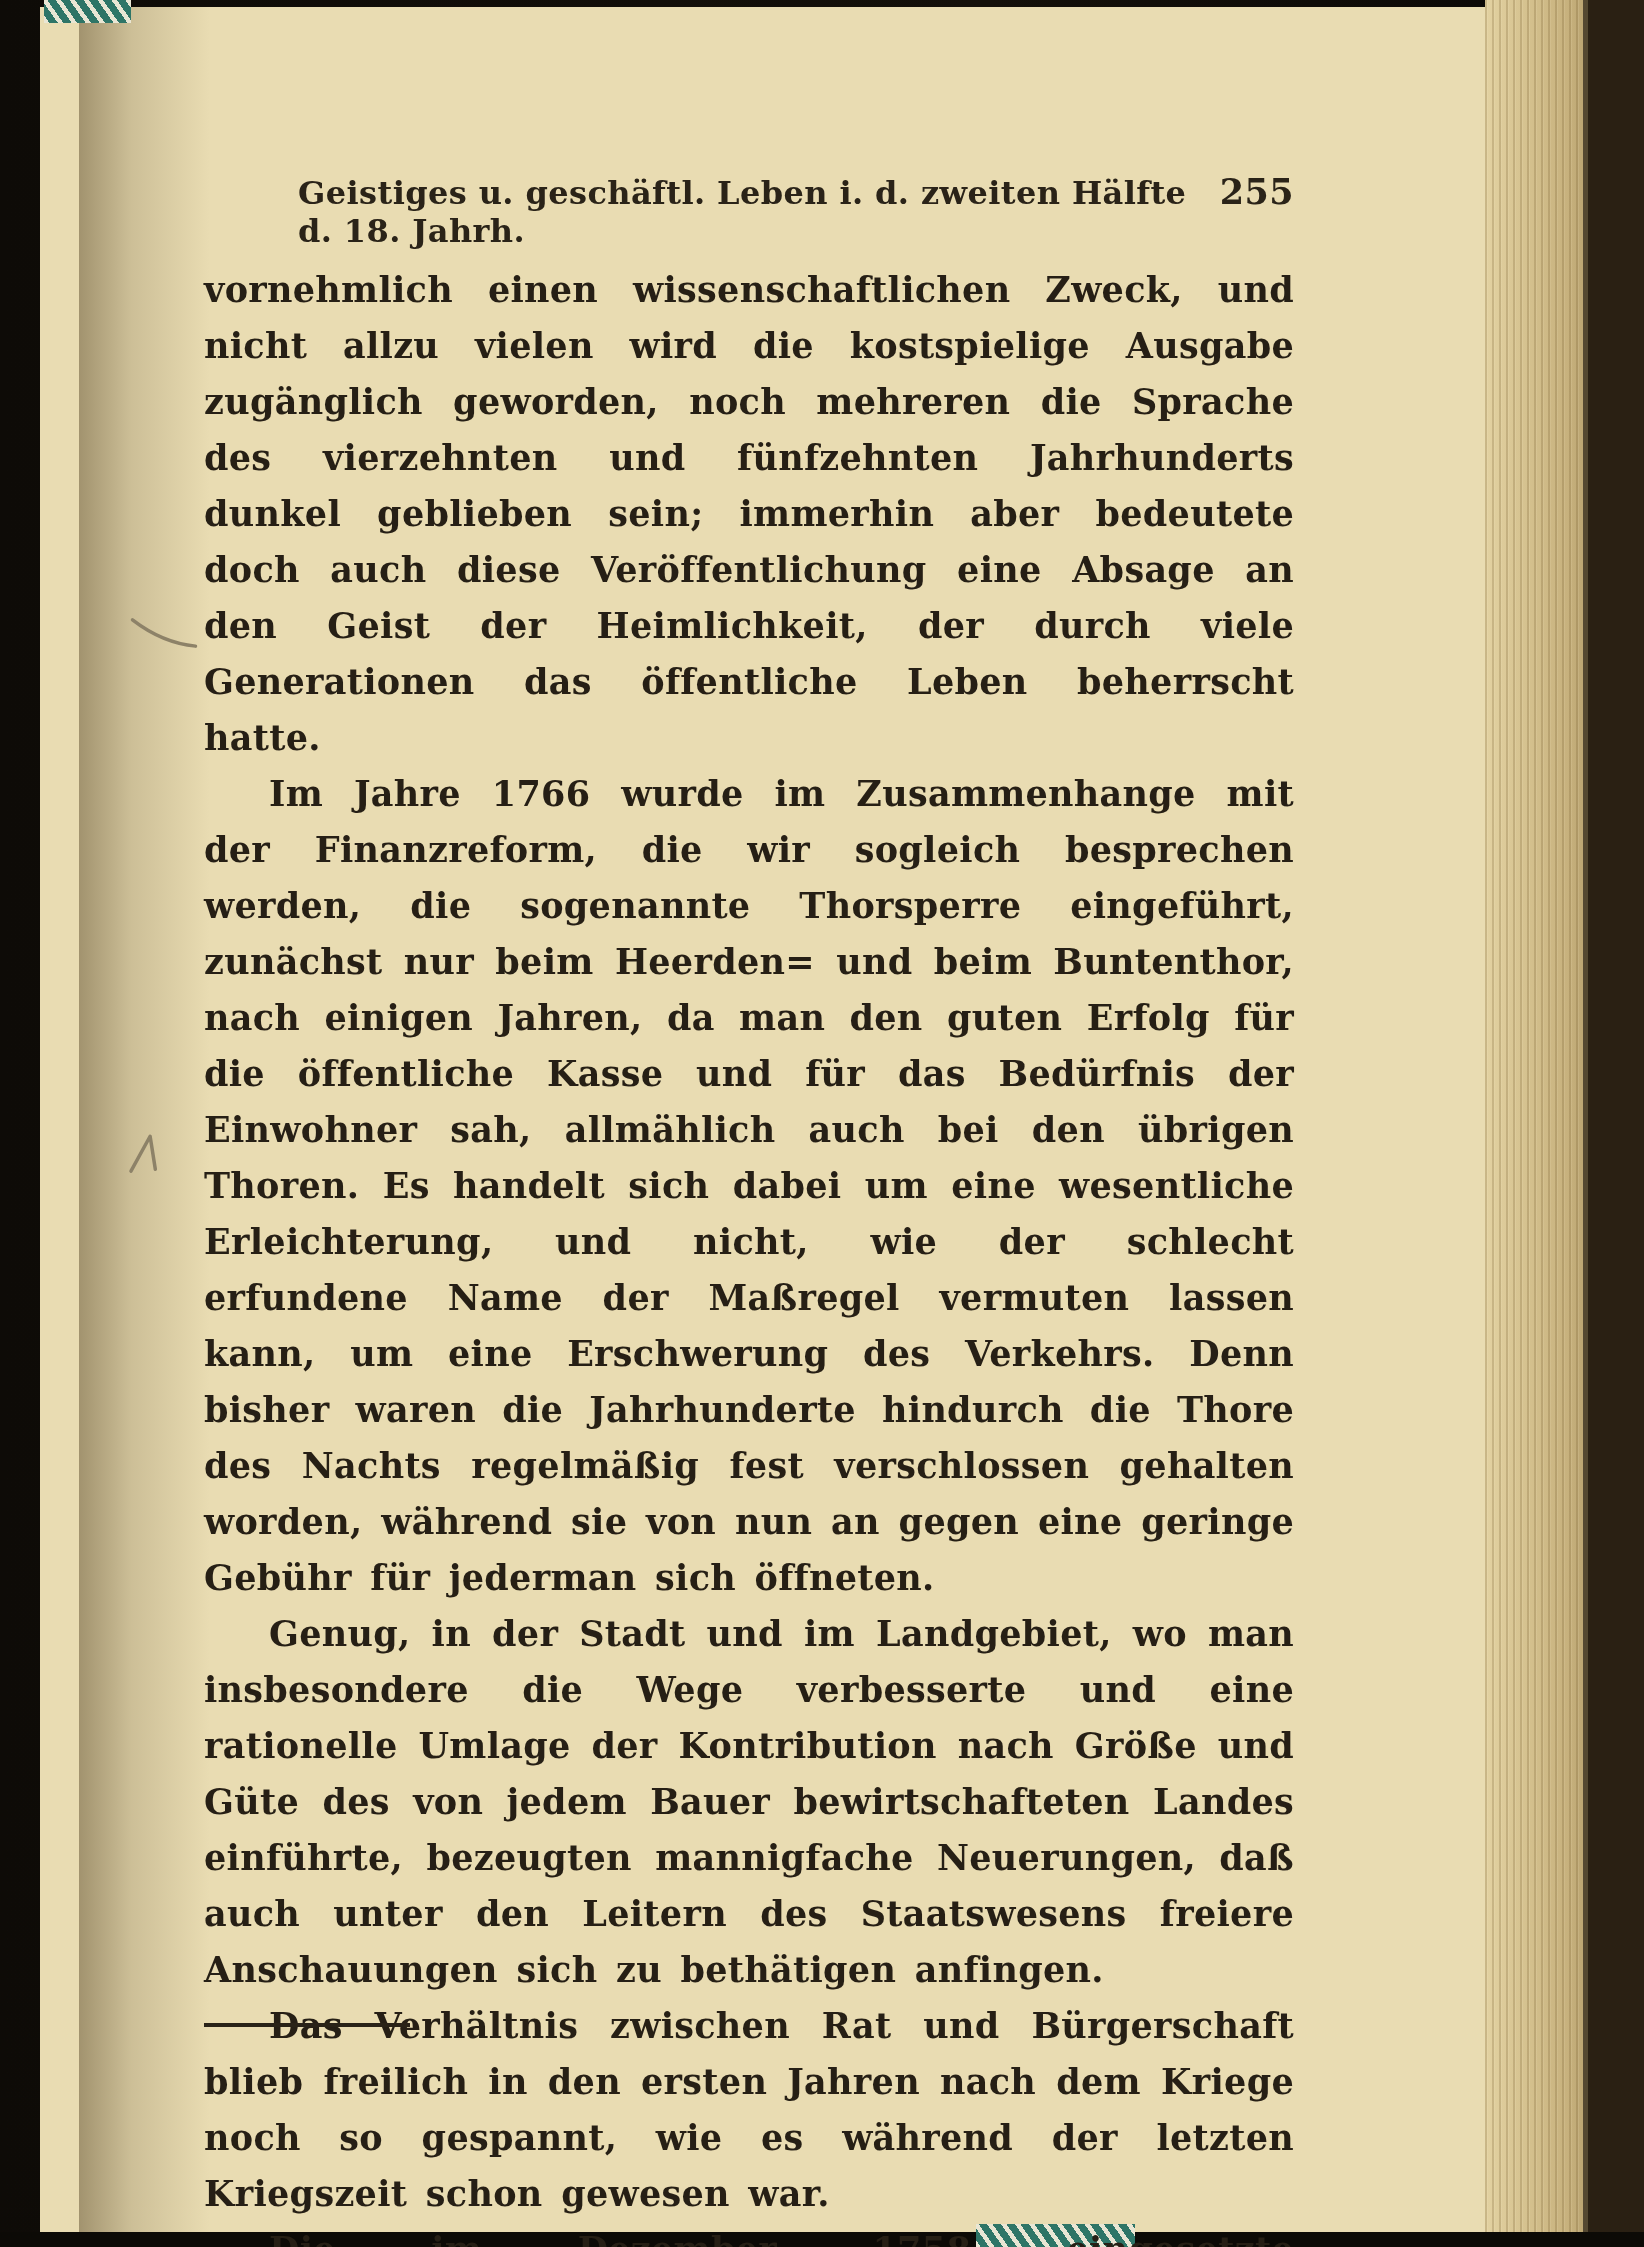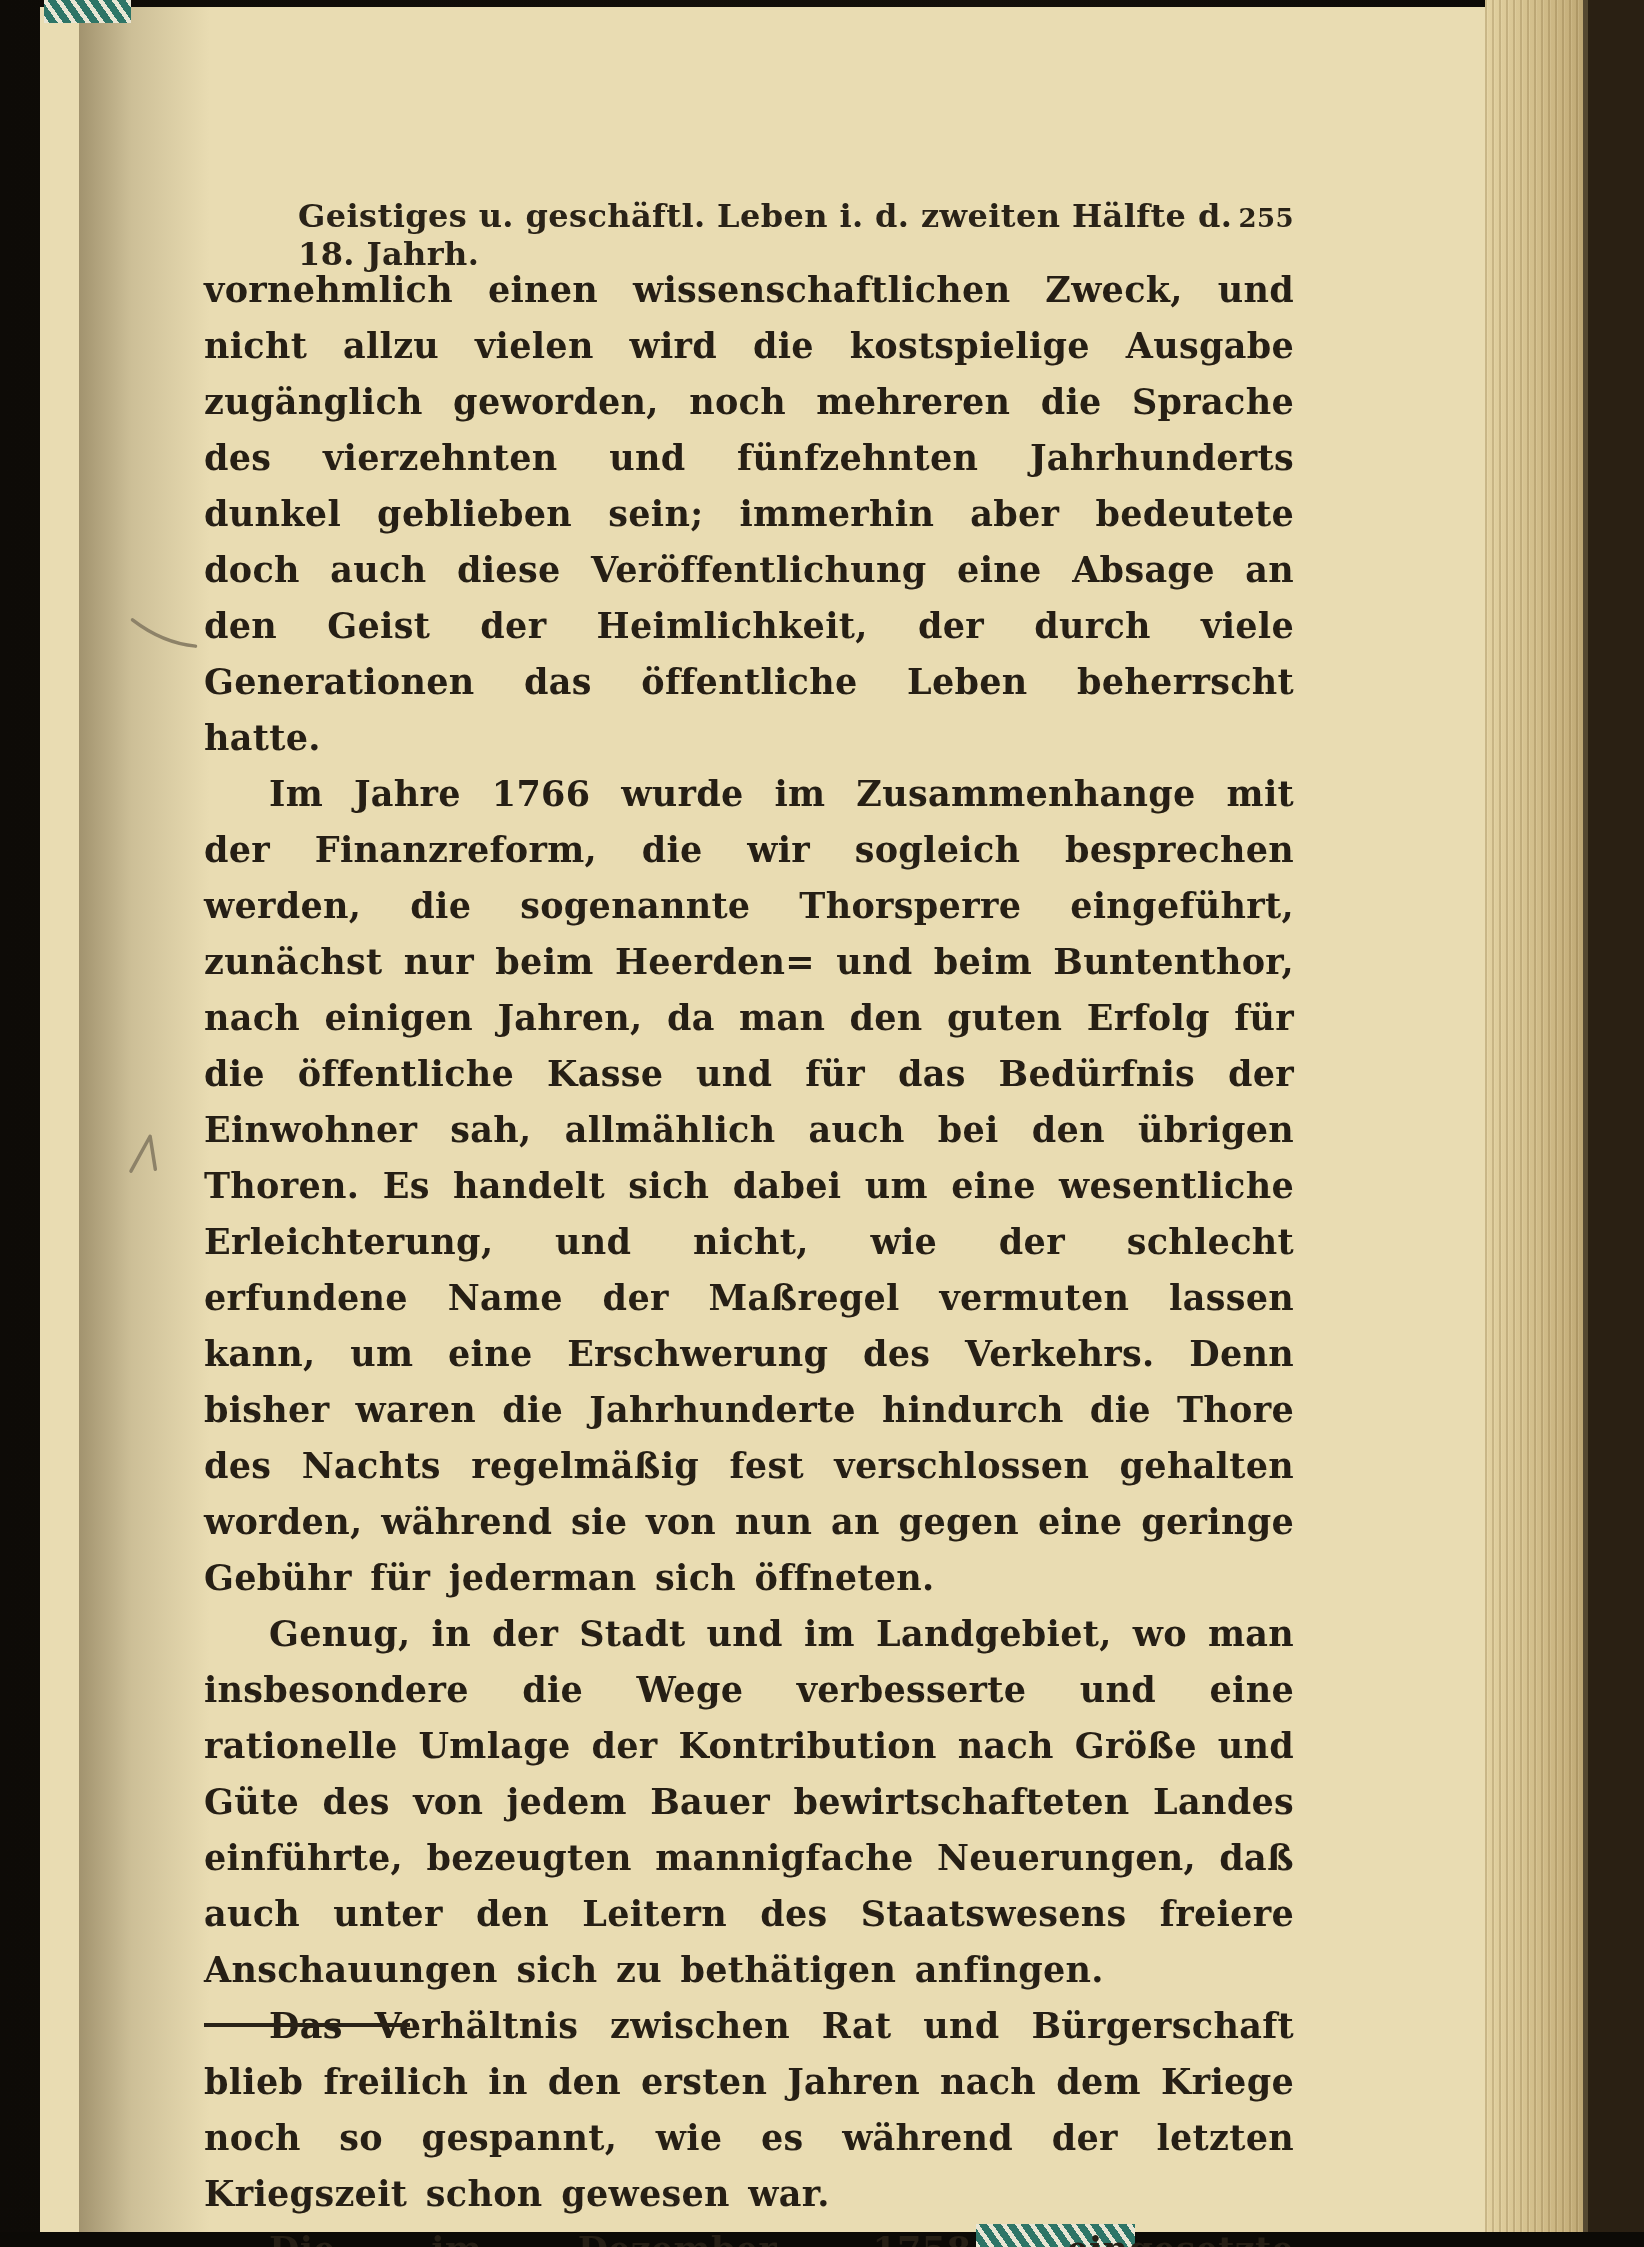--- a/index.html
+++ b/index.html
@@ -97,21 +97,21 @@
     width:1090px;
     display:flex;
     align-items:baseline;
     color:#2a2318;
     font-weight:700;
     font-size:32px;
     letter-spacing:0.4px;
     justify-content:space-between;
   }
   .running-header .title { margin-left:94px; }
-  .running-header .pageno { margin-left:auto; font-size:26px;margin-top:32px; }
+  .running-header .pageno { margin-left:auto; font-size:35px; }
 
   .textblock {
     position:absolute;
     left:204px; top:262px;
     width:1090px;
     color:#261f15;
     font-size:35px;
     font-weight:700;
     line-height:56px;
     text-align:justify;

